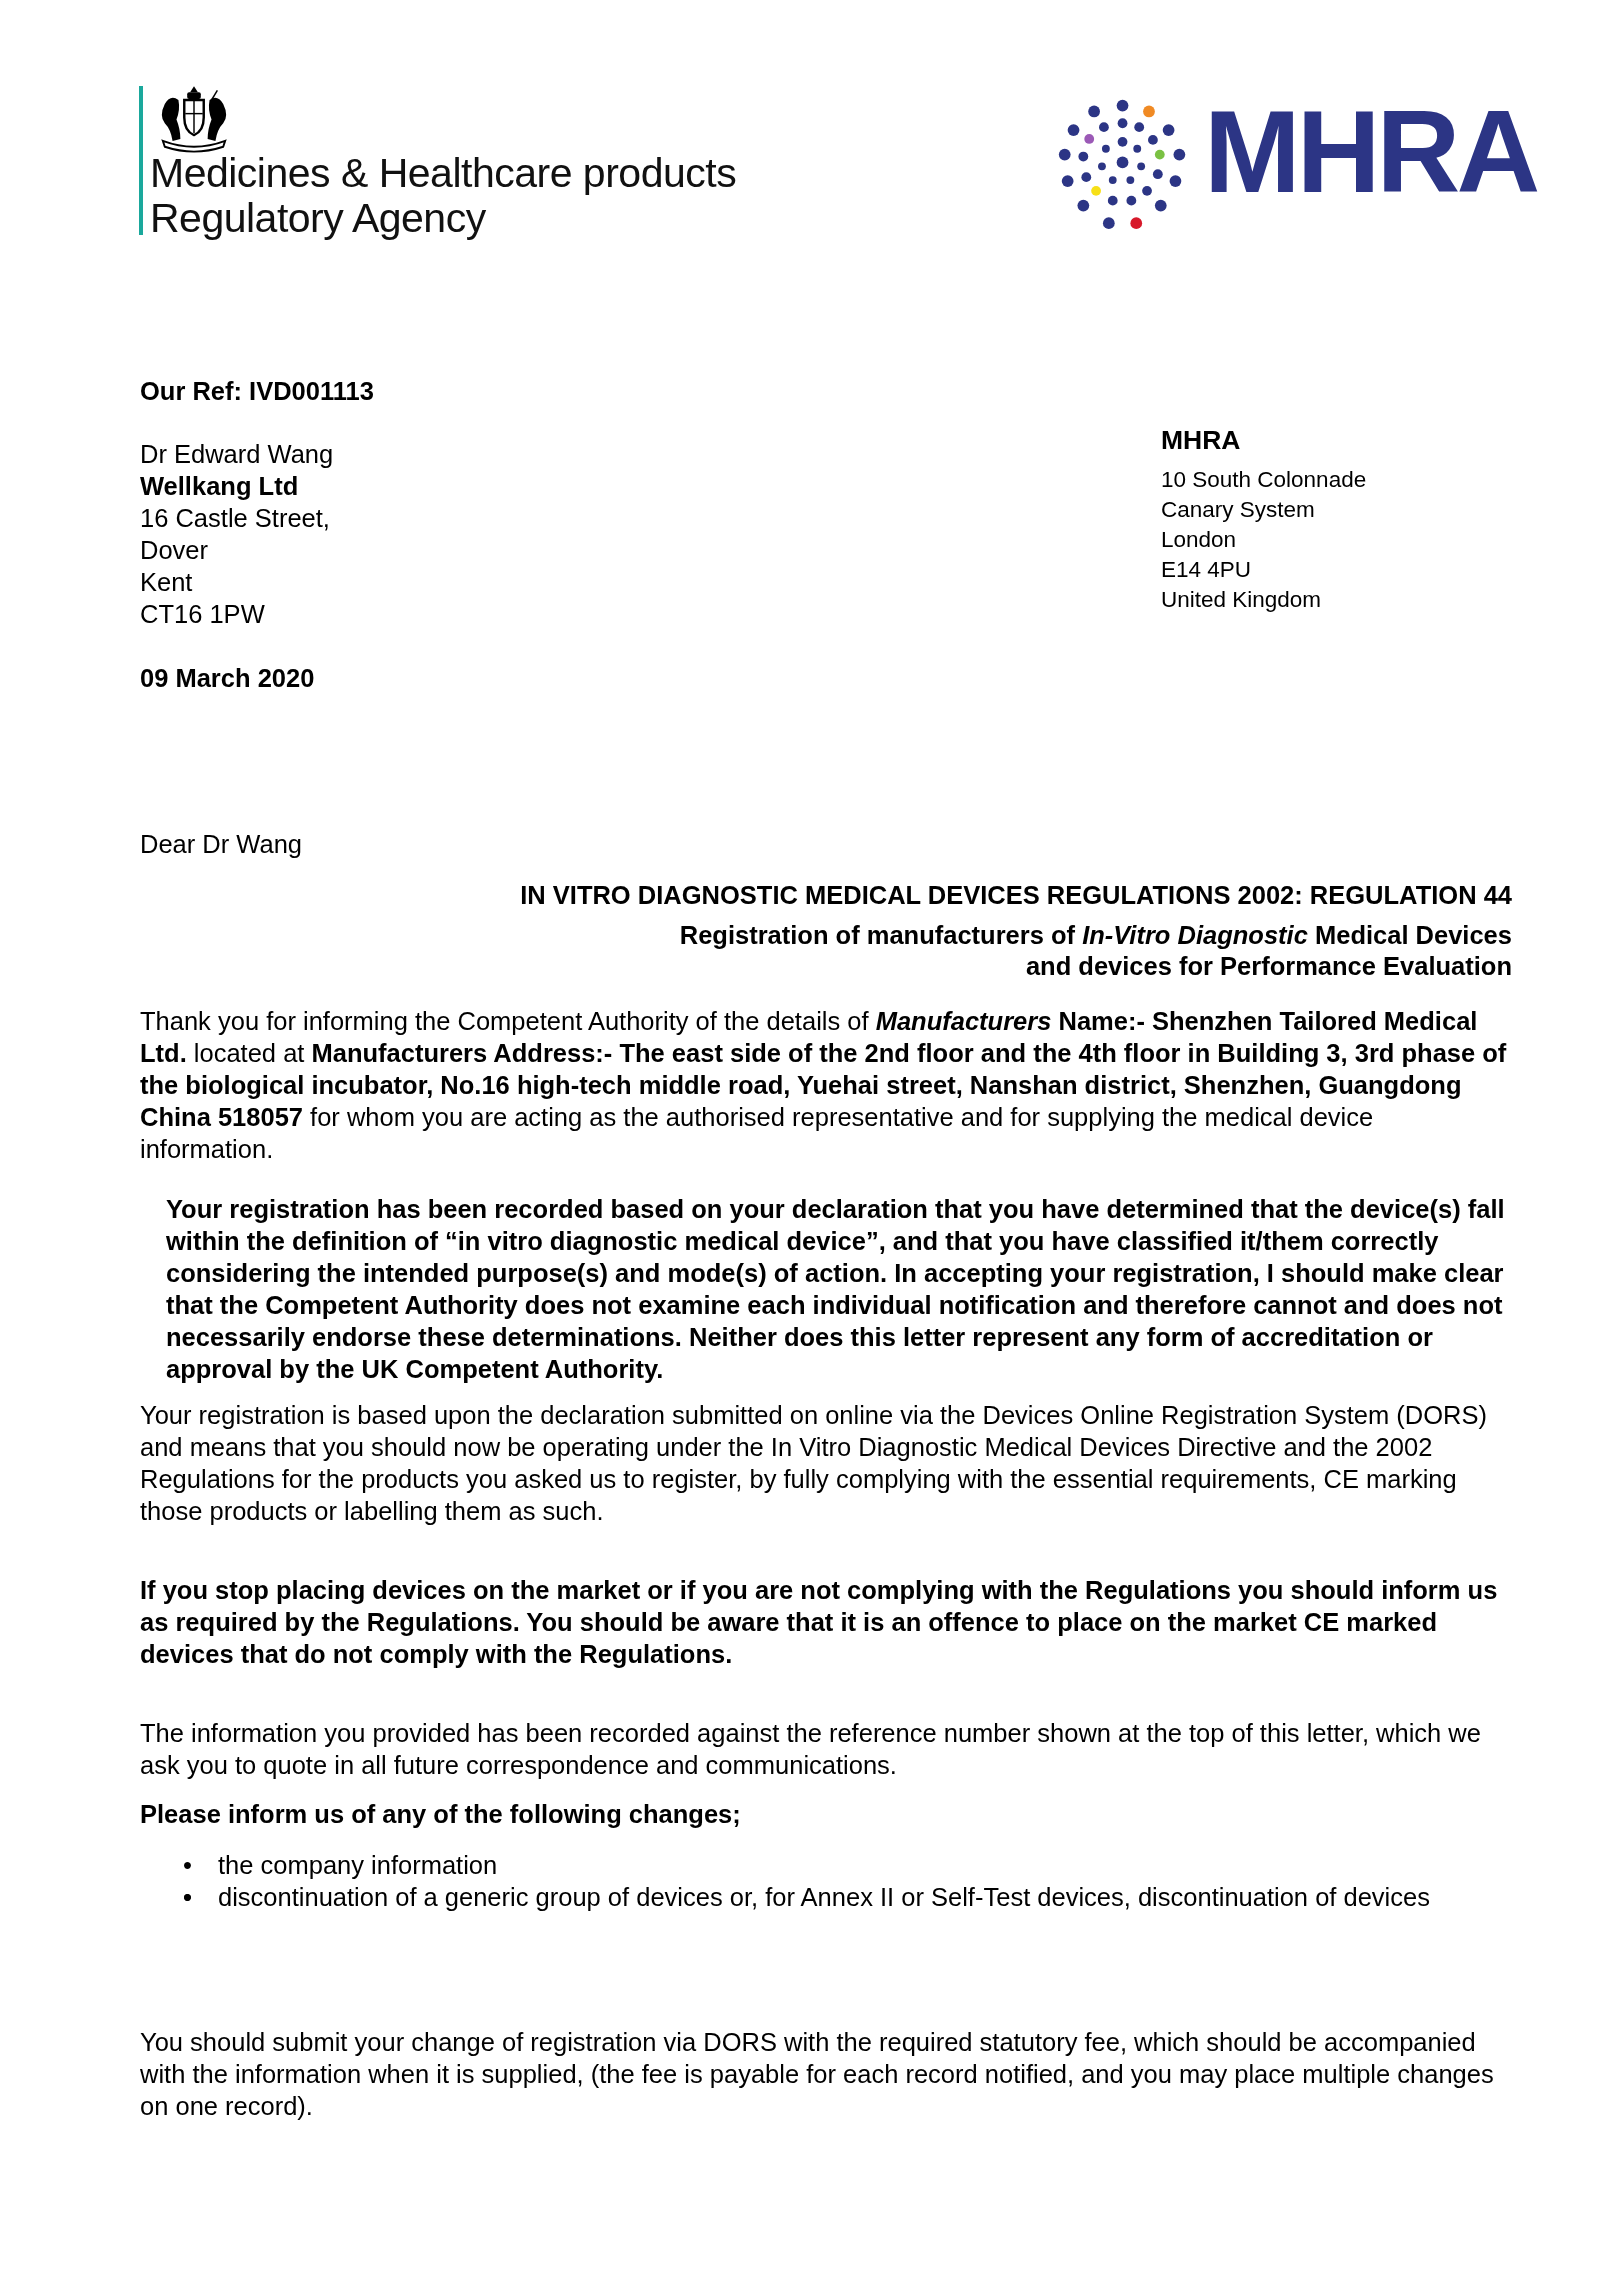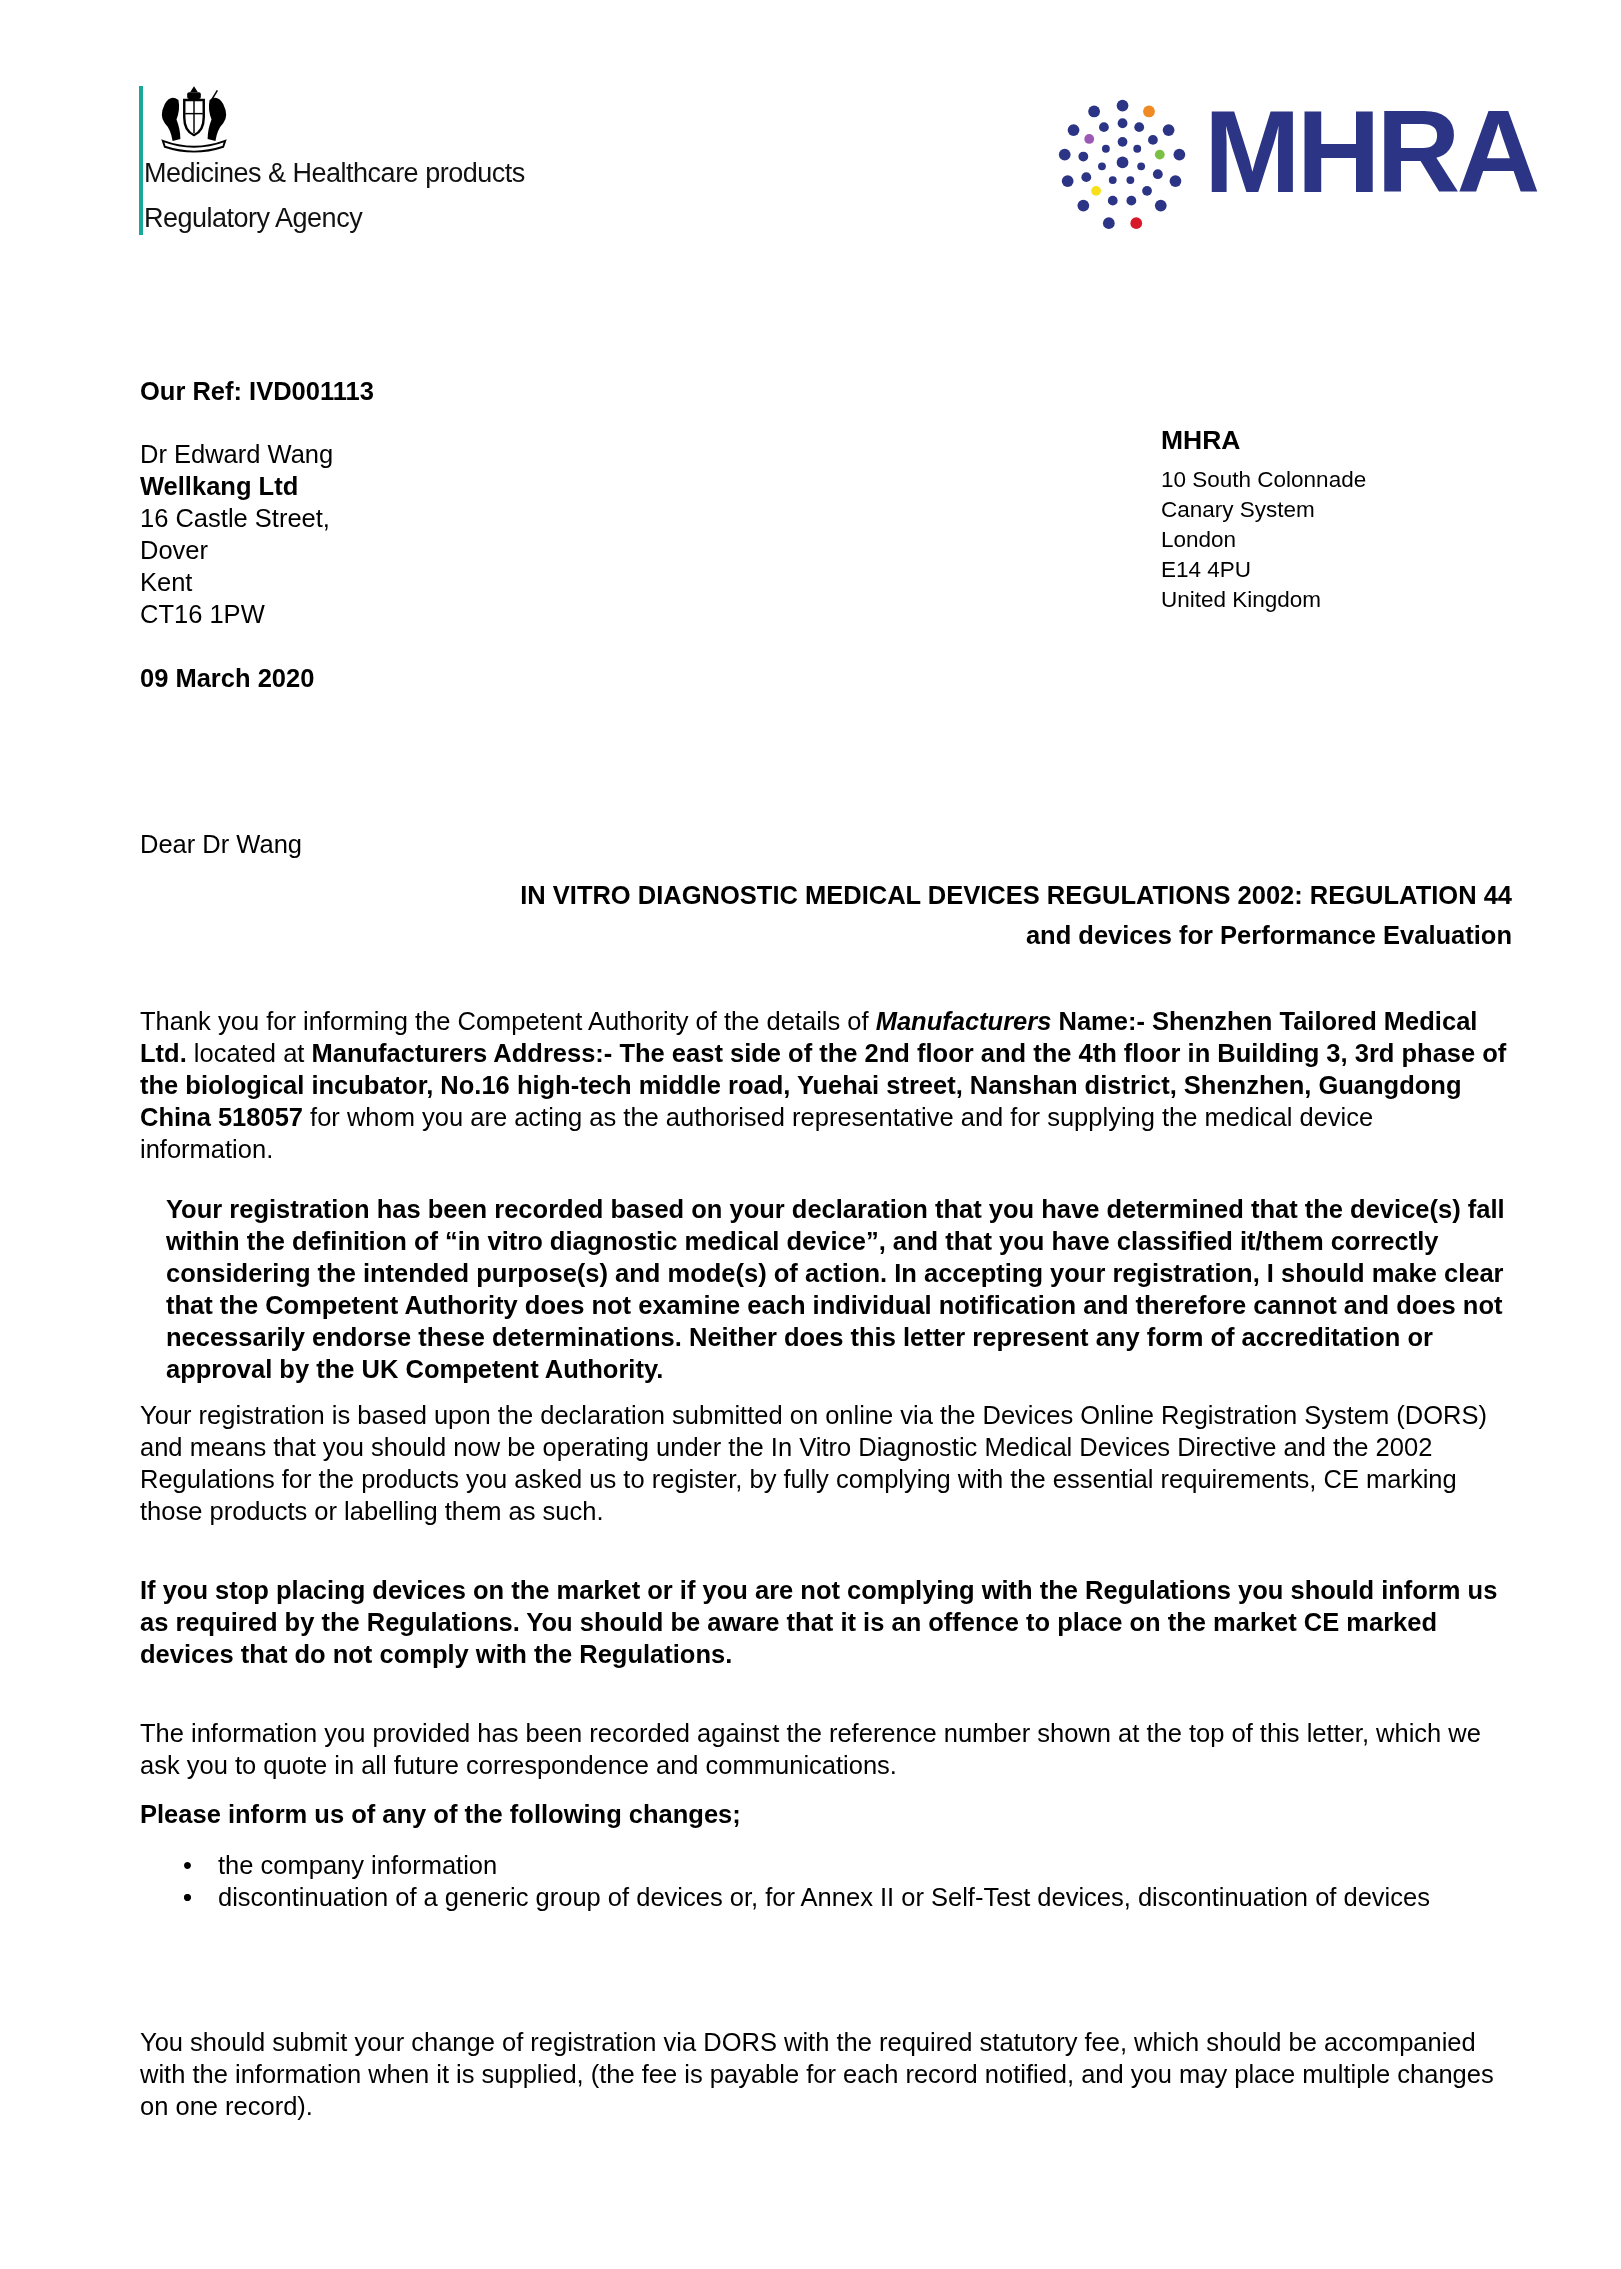--- a/index.html
+++ b/index.html
@@ -5,21 +5,21 @@
   html, body { margin: 0; padding: 0; background: #ffffff; }
   body {
     width: 1621px; height: 2269px; position: relative; overflow: hidden;
     font-family: "Liberation Sans", sans-serif; color: #000000;
     font-size: 25.5px; line-height: 32px;
   }
   .abs { position: absolute; }
   
   .crest-bar { left: 139px; top: 86px; width: 3.9px; height: 149px; background: #1aa89c; }
   .crest { left: 157px; top: 84px; width: 74px; height: 69px; }
-  .agency-name { left: 144px; top: 151px; font-size: 27px; line-height: 45px; letter-spacing: -0.5px; color: #111; }
+  .agency-name { left: 150px; top: 151px; font-size: 41px; line-height: 45px; letter-spacing: -0.5px; color: #111; }
   
   .mhra-dots { left: 1051px; top: 86px; width: 147px; height: 147px; }
   .mhra-word { left: 1204px; top: 94px; font-size: 116px; line-height: 116px; font-weight: bold; color: #2c3585; letter-spacing: -3.9px; font-family: "Liberation Sans", sans-serif; }
   
   .b { font-weight: bold; }
   .i { font-style: italic; }
   .ref { left: 140px; top: 375px; }
   .recipient { left: 140px; top: 438px; line-height: 32px; }
   .sender { left: 1161px; top: 424px; font-size: 22.5px; line-height: 30px; }
   .sender .org { font-size: 26.5px; line-height: 33px; font-weight: bold; margin-bottom: 7.8px; }
@@ -120,20 +120,21 @@
   <div>E14 4PU</div>
   <div>United Kingdom</div>
 </div>
 
 <div class="abs date b">09 March 2020</div>
 
 <div class="abs salutation">Dear Dr Wang</div>
 
 <div class="abs heading h1">IN VITRO DIAGNOSTIC MEDICAL DEVICES REGULATIONS 2002: REGULATION 44</div>
 <div class="abs heading h2">
+  <div><span>Registration of manufacturers of </span><span class="i">In-Vitro Diagnostic</span><span> Medical Devices</span></div>
   <div>and devices for Performance Evaluation</div>
 </div>
 
 <div class="abs para p1"><span>Thank you for informing the Competent Authority of the details of </span><span class="b i">Manufacturers</span><span class="b"> Name:- Shenzhen Tailored Medical Ltd.</span><span> located at </span><span class="b">Manufacturers Address:- The east side of the 2nd floor and the 4th floor in Building 3, 3rd phase of the biological incubator, No.16 high-tech middle road, Yuehai street,  Nanshan district, Shenzhen, Guangdong  China 518057</span><span> for whom you are acting as the authorised representative and for supplying the medical device information.</span></div>
 
 <div class="abs para p2">Your registration has been recorded based on your declaration that you have determined that the device(s) fall within the definition of “in vitro diagnostic medical device”, and that you have classified it/them correctly considering the intended purpose(s) and mode(s) of action. In accepting your registration, I should make clear that the Competent Authority does not examine each individual notification and therefore cannot and does not necessarily endorse these determinations. Neither does this letter represent any form of accreditation or approval by the UK Competent Authority.</div>
 
 <div class="abs para p3">Your registration is based upon the declaration submitted on online via the Devices Online Registration System (DORS) and means that you should now be operating under the In Vitro Diagnostic Medical Devices Directive and the 2002 Regulations for the products you asked us to register, by fully complying with the essential requirements, CE marking those products or labelling them as such.</div>
 
 <div class="abs para p4">If you stop placing devices on the market or if you are not complying with the Regulations you should inform us as required by the Regulations.  You should be aware that it is an offence to place on the market CE marked devices that do not comply with the Regulations.</div>

